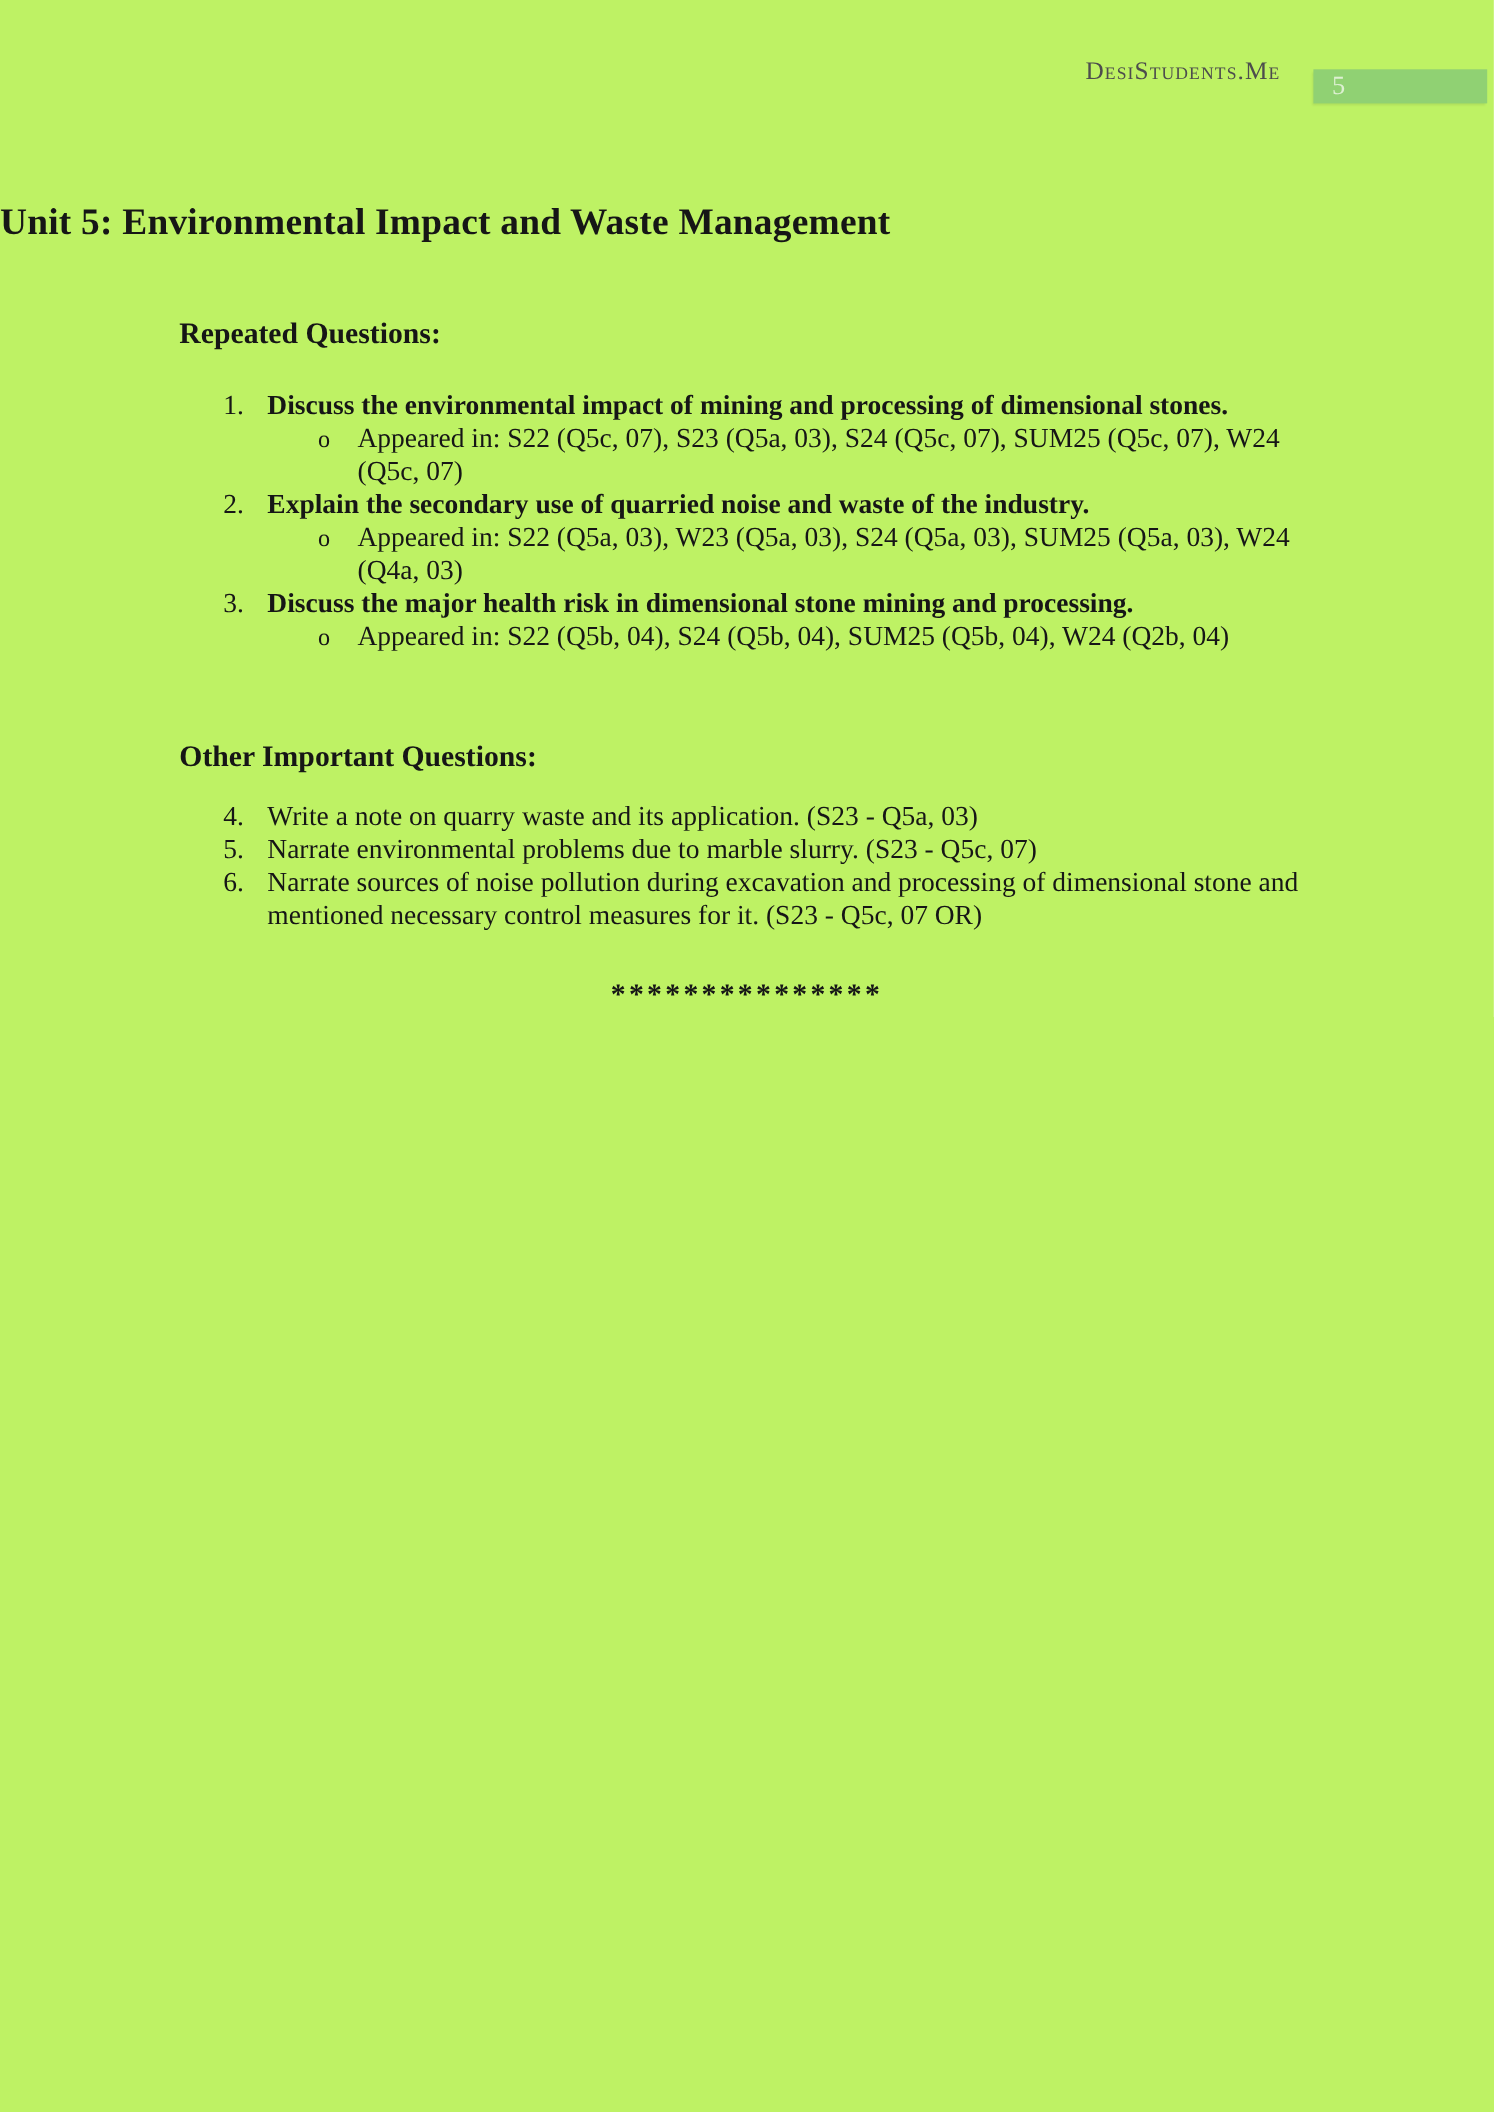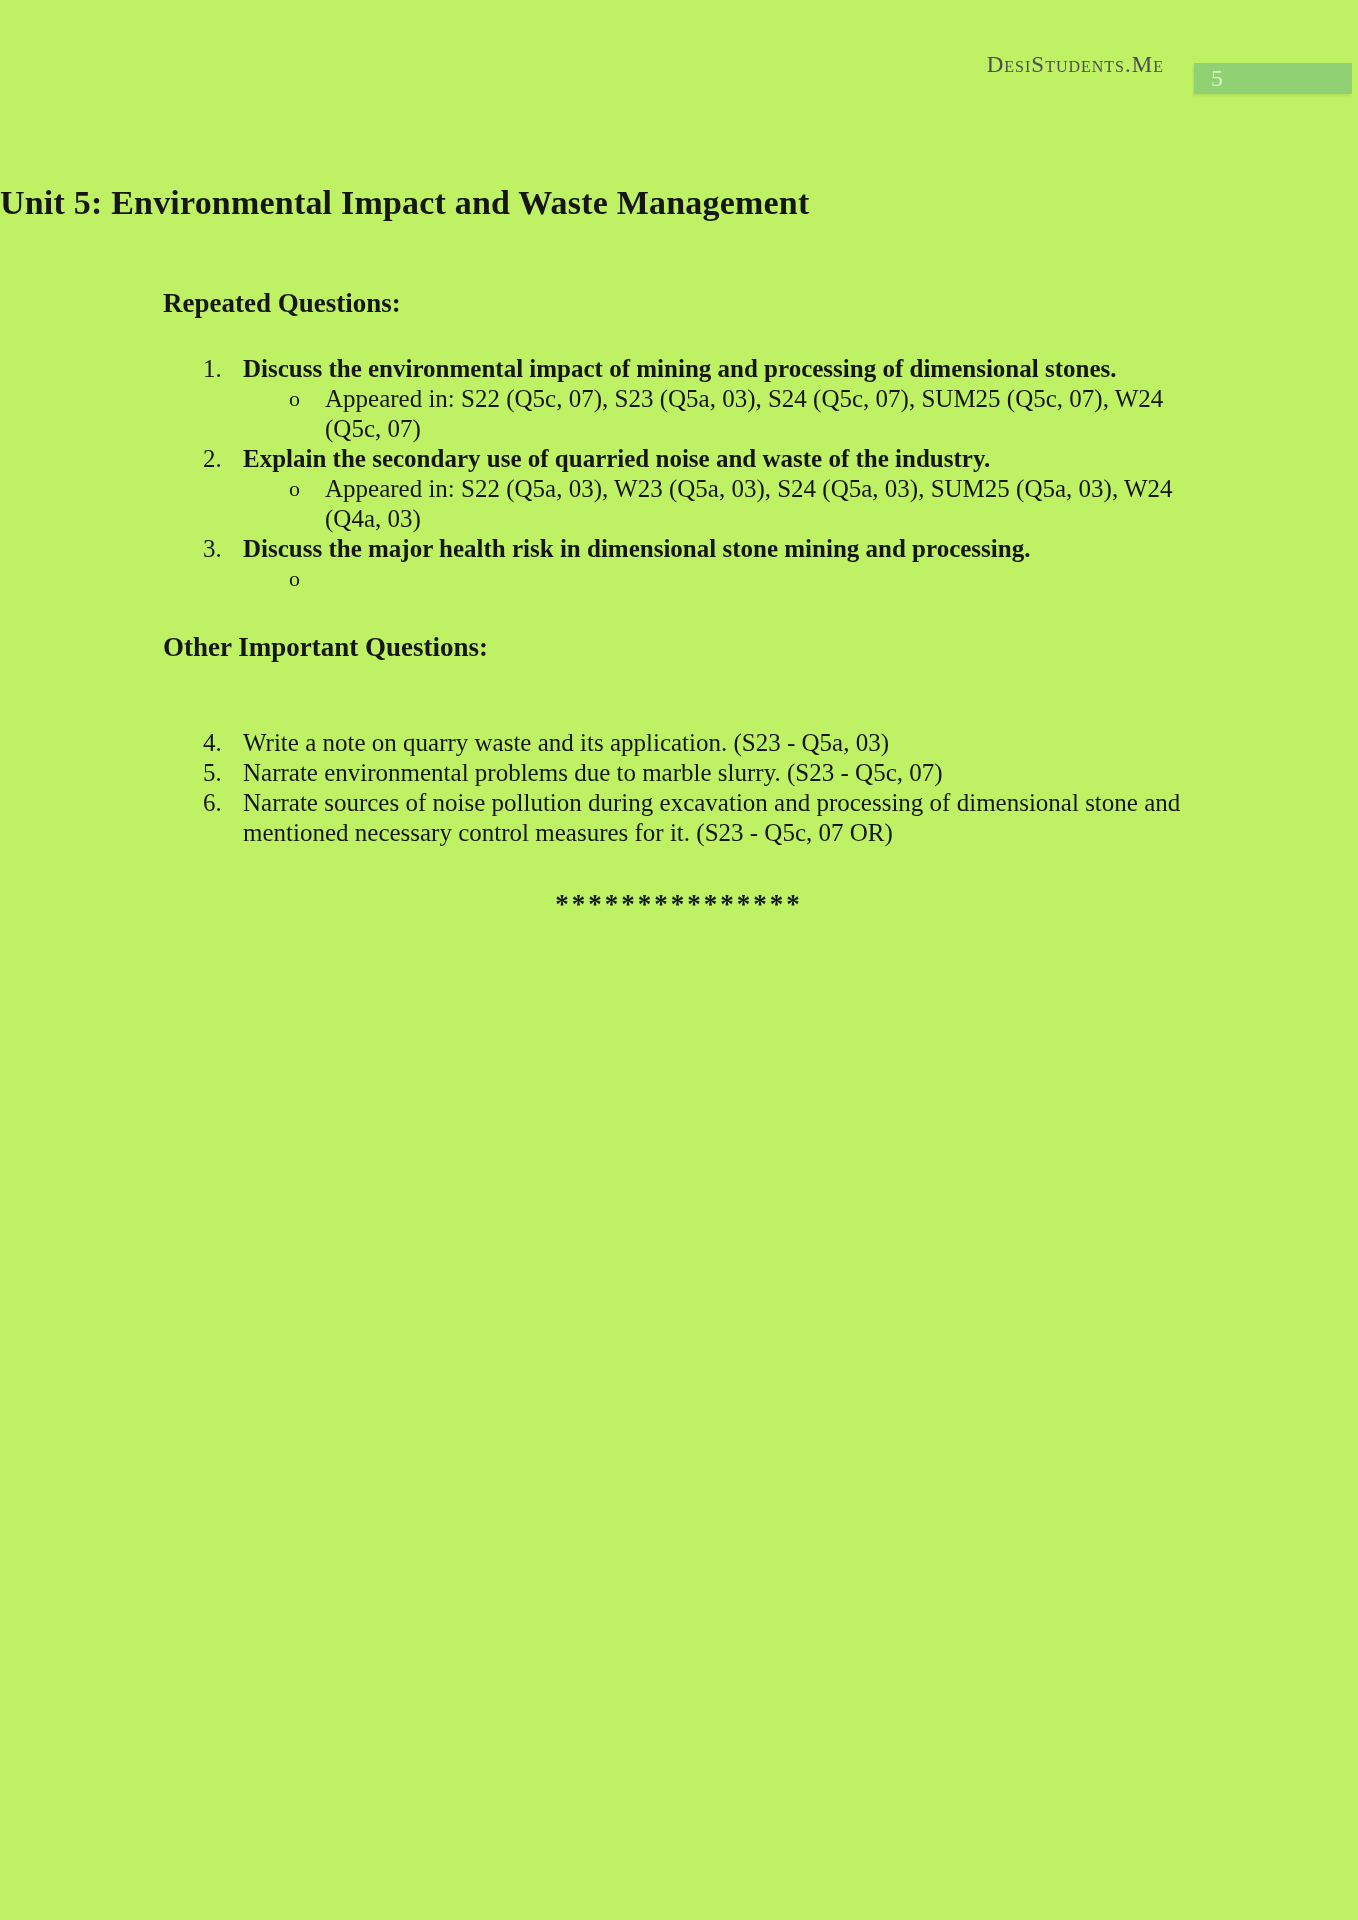--- a/index.html
+++ b/index.html
@@ -54,21 +54,21 @@
   }
 
   
   .section-heading {
     position: absolute;
     left: 163px;
     font-size: 27px;
     font-weight: bold;
   }
   .heading-repeated { top: 288px; }
-  .heading-other { top: 632px; }
+  .heading-other { top: 672px; }
 
   
   .qlist { position: absolute; left: 163px; width: 1060px; font-size: 25px; line-height: 30px; }
   .list-repeated { top: 354px; }
   .list-other { top: 728px; }
 
   .q-item-row { display: flex; }
   .q-num { width: 40px; margin-left: 40px; flex: none; }
   .q-text-bold { font-weight: bold; }
   .sub-row { display: flex; }
@@ -125,20 +125,21 @@
         <span>Appeared in: S22 (Q5a, 03), W23 (Q5a, 03), S24 (Q5a, 03), SUM25 (Q5a, 03), W24</span>
       </div>
     <div class="sub-cont">(Q4a, 03)</div>
 
     <div class="q-item-row">
         <span class="q-num">3.</span>
         <span class="q-text-bold">Discuss the major health risk in dimensional stone mining and processing.</span>
       </div>
     <div class="sub-row">
         <span class="sub-marker">o</span>
+        <span>Appeared in: S22 (Q5b, 04), S24 (Q5b, 04), SUM25 (Q5b, 04), W24 (Q2b, 04)</span>
       </div>
 
   </div>
 
   <div class="section-heading heading-other">Other Important Questions:</div>
 
   <div class="qlist list-other">
 
     <div class="q-item-row">
         <span class="q-num">4.</span>

